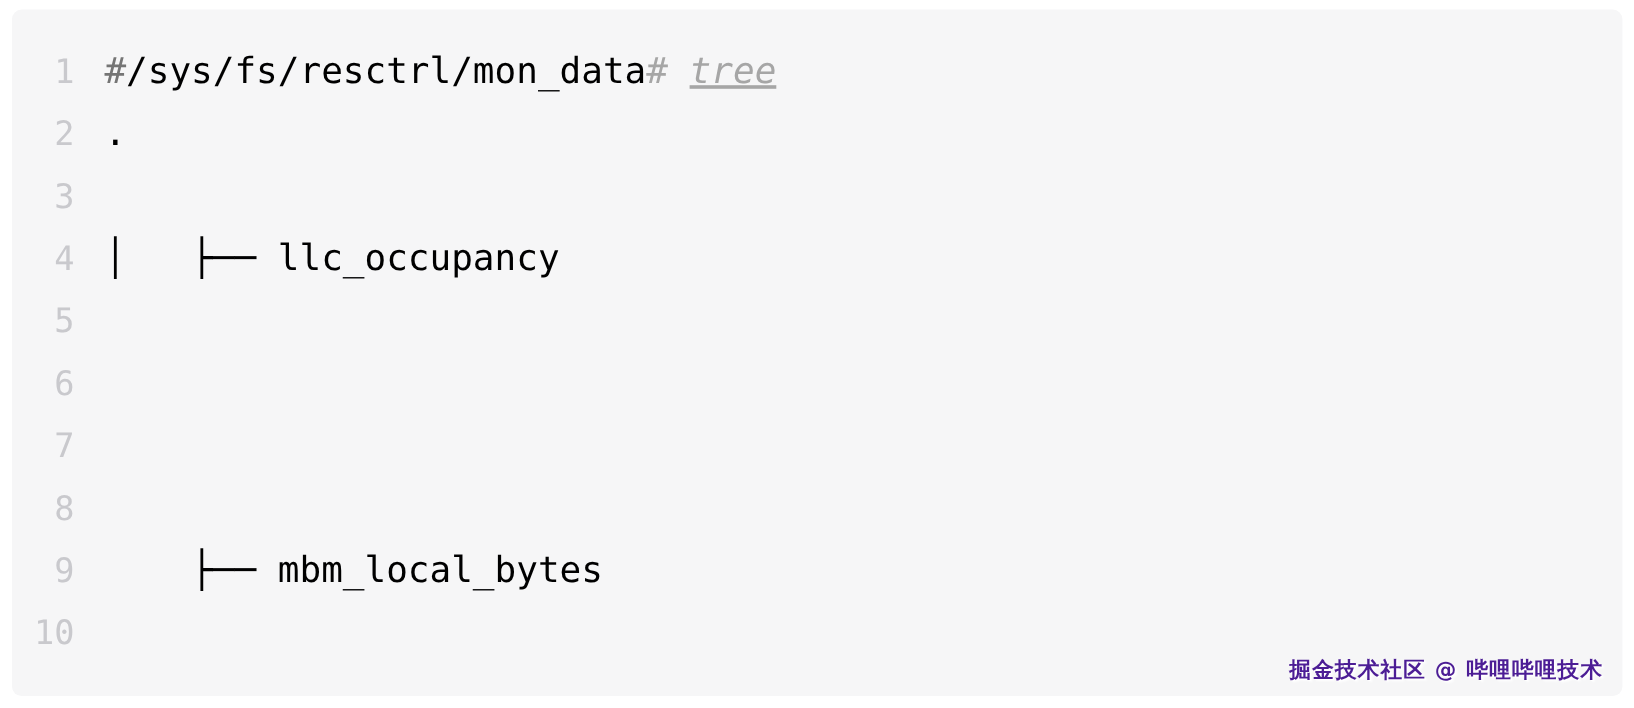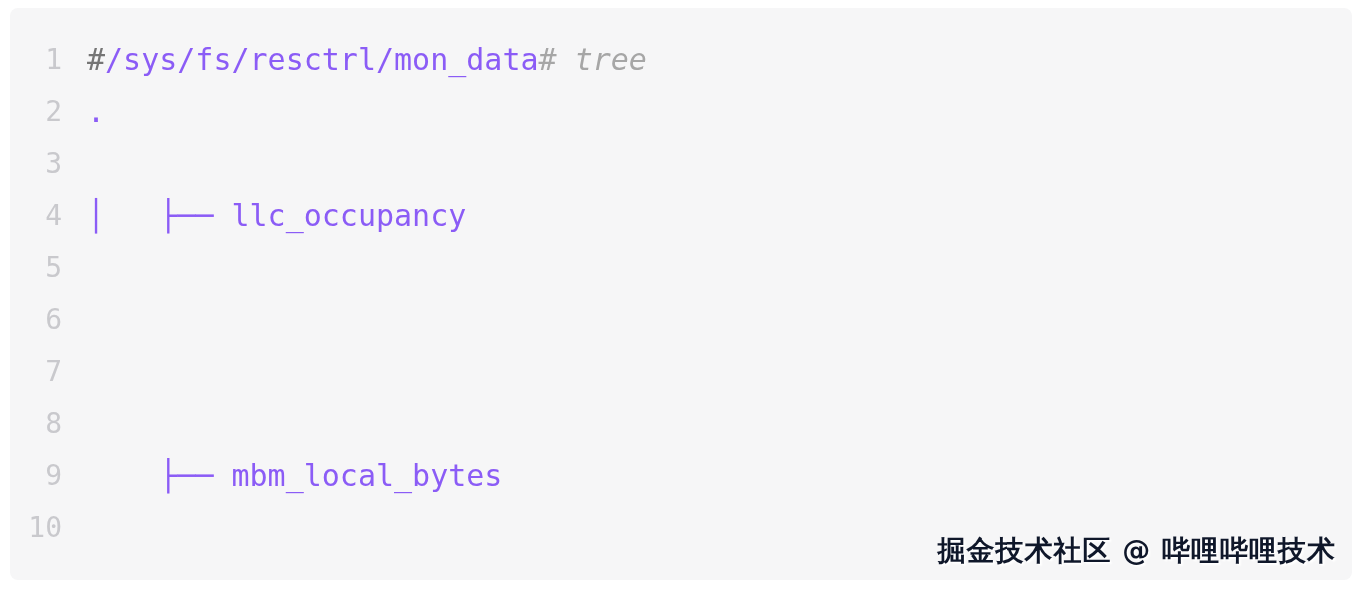--- a/index.html
+++ b/index.html
@@ -9,28 +9,28 @@
     position:absolute; left:10px; top:8px; width:1342px; height:572px;
     background:#f6f6f7; border-radius:8px; padding:26px 0;
   }
   .code-lines { display:block; }
   .line { display:flex; height:52px; line-height:52px; font-size:30px; }
   .ln {
     flex:none; width:52px; text-align:right; color:#c9c9cd;
     font-size:28px; user-select:none;
   }
   .lt { padding-left:25px; white-space:pre; color:#333333; }
-  .seg-code   { color:#8b5cf6; }
+  .seg-code   { color:#000000; }
   .seg-prompt { color:#757575; }
   .seg-comment { color:#a6a6a6; }
-  .seg-comment-italic { color:#a6a6a6; font-style:italic; }
+  .seg-comment-italic { color:#a6a6a6; font-style:italic;text-decoration:underline; }
   .watermark {
     position:absolute; right:16px; bottom:10px;
-    font-family:"DejaVu Sans", sans-serif; font-weight:bold; font-size:28px;
-    color:#0f172a; text-shadow:1px 1px 0 #ffffff, 2px 2px 2px #ffffff;
+    font-family:"DejaVu Sans", sans-serif; font-weight:bold; font-size:18px;
+    color:#4c1d95; text-shadow:1px 1px 0 #ffffff, 2px 2px 2px #ffffff;
     letter-spacing:1px;
     text-align:center;
   }
 </style>
 </head>
 <body>
 
 <div class="code-card">
   <div class="code-lines">
       <div class="line">

